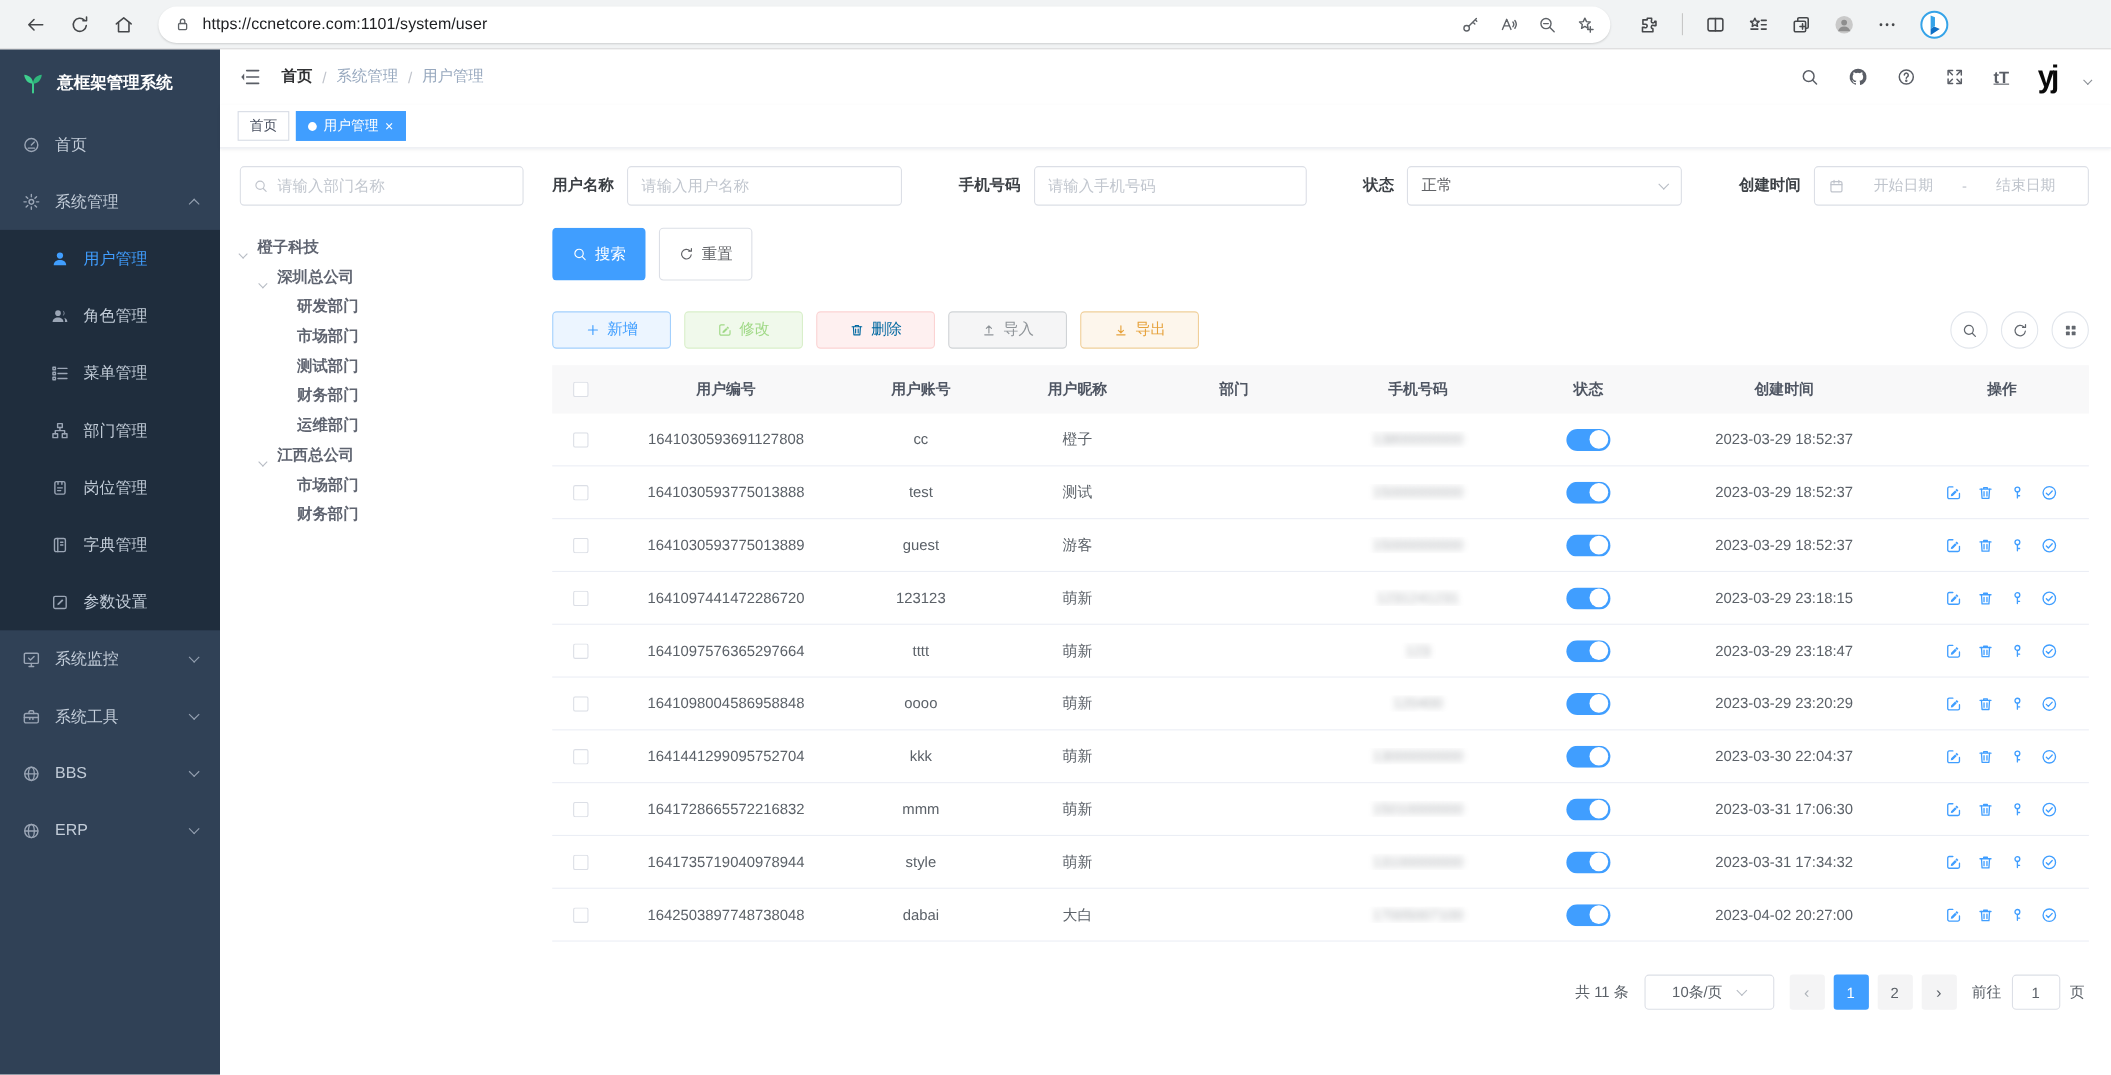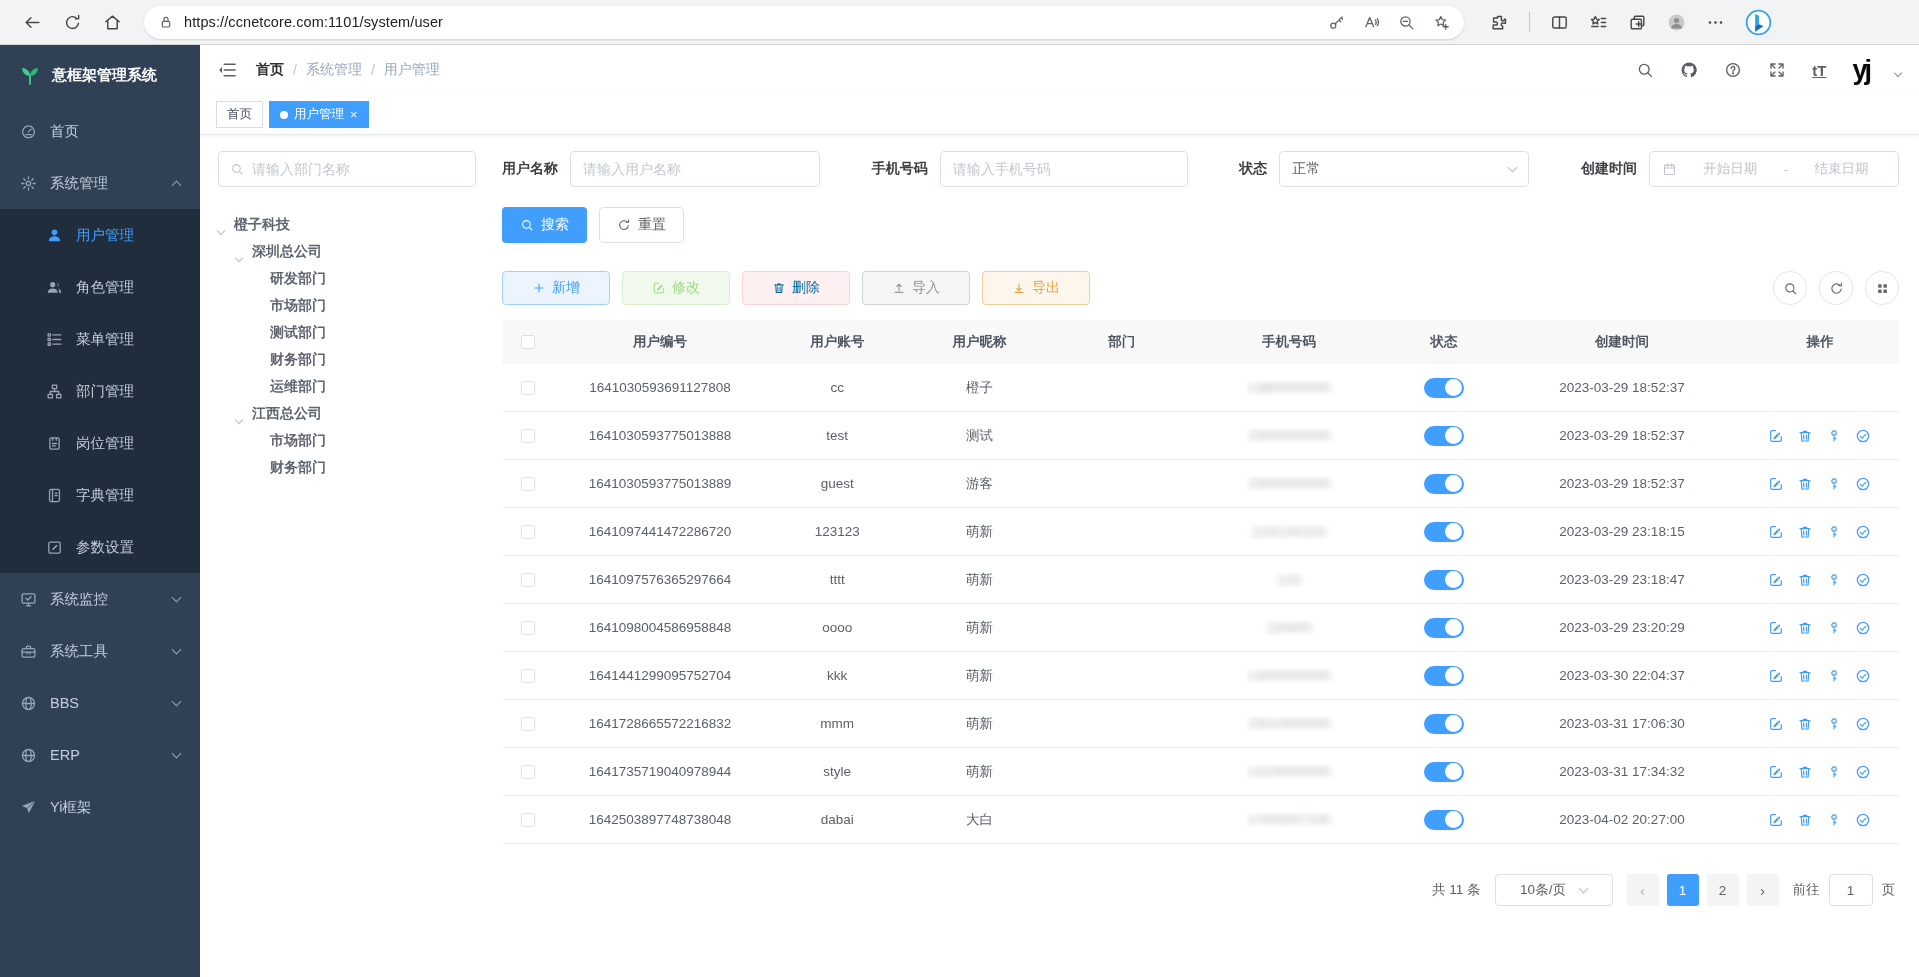--- a/index.html
+++ b/index.html
@@ -83,21 +83,21 @@
   .f-select { width:250px; justify-content:space-between; cursor:pointer; }
   .f-select .val { font-size:14px; color:#606266; }
   .sel-caret { width:7px; height:7px; border-right:1.4px solid #b7bcc4; border-bottom:1.4px solid #b7bcc4; transform:rotate(45deg); margin-top:-3px; }
   .f-date { width:250px; gap:9px; cursor:pointer; }
   .f-date .ico { width:15px; height:15px; color:#c0c4cc; }
   .f-date span { font-size:13.5px; color:#bfc4cc; }
   .f-date .d-start,.f-date .d-end { flex:1; text-align:center; }
 
   .btn-row { display:flex; gap:12px; margin-bottom:28px; }
   button { font-family:inherit; cursor:pointer; }
-  .btn { height:36px; padding:0 17px; border-radius:4px; font-size:14px; display:flex; align-items:center; gap:7px; border:1px solid transparent; }
+  .btn { height:48px; padding:0 17px; border-radius:4px; font-size:14px; display:flex; align-items:center; gap:7px; border:1px solid transparent; }
   .btn .ico { width:14px; height:14px; }
   .btn-primary { background:#409eff; color:#fff; }
   .btn-default { background:#fff; color:#606266; border-color:#dcdfe6; }
 
   .action-row { display:flex; gap:12px; align-items:center; margin-bottom:15px; }
   .btn-sm { height:34px; padding:0 29px; border-radius:4px; font-size:14px; display:flex; align-items:center; gap:6px; border:1px solid transparent; }
   .btn-sm .ico { width:14px; height:14px; }
   .pb-blue   { background:#ecf5ff; color:#409eff; border-color:#a3d0fd; }
   .pb-green  { background:#f0f9eb; color:#a0d987; border-color:#d9efca; }
   .pb-red    { background:#fef0f0; color:#0369a1; border-color:#fbd3d3; }
@@ -384,29 +384,20 @@
             <span class="ico">
               <svg viewBox="0 0 24 24" fill="none" stroke="currentColor" stroke-width="1.8" stroke-linecap="round" stroke-linejoin="round">
                 <circle cx="12" cy="12" r="8.5"></circle>
                 <ellipse cx="12" cy="12" rx="3.8" ry="8.5"></ellipse>
                 <path d="M3.8 12h16.4"></path>
               </svg>
             </span>
             <span>ERP</span>
             <span class="chev"></span>
           </div>
-          <div class="menu-item">
-            <span class="ico">
-              <svg viewBox="0 0 24 24" fill="currentColor">
-                <path d="M21.5 2.5L2.5 9.8l7.2 2.9 2.9 7.2z"></path>
-                <path d="M21.5 2.5L10.2 13.2" stroke="#304156" stroke-width="1.1"></path>
-              </svg>
-            </span>
-            <span>Yi框架</span>
-          </div>
         </nav>
     </aside>
 
     <div class="main">
       <div class="hdr">
         <span class="ico burger">
             <svg viewBox="0 0 24 24" fill="none" stroke="currentColor" stroke-width="1.8" stroke-linecap="round" stroke-linejoin="round">
               <path d="M7.5 5h13M7.5 12h13M7.5 19h13"></path>
               <path d="M4.8 8.2v7.6L1.6 12z" fill="currentColor" stroke="none"></path>
             </svg>

